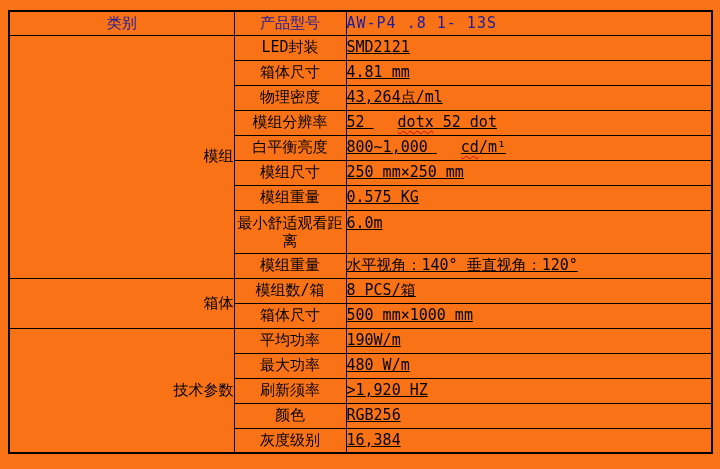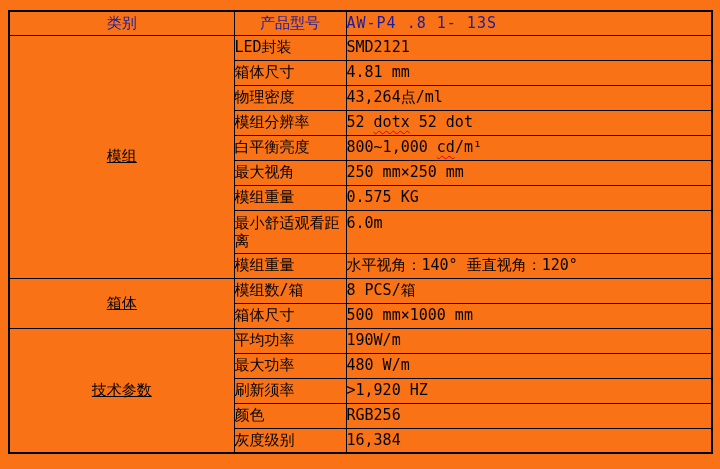--- a/index.html
+++ b/index.html
@@ -57,41 +57,42 @@
     font-weight: bold;
     font-size: 16px;
     text-align: left;
     padding-left: 26px;
     letter-spacing: 1px;
     margin-left: 20px;
   }
   td.cat {
     font-weight: bold;
     font-size: 16px;
-    text-align: center;
+    text-align: right;
     padding-left: 95px;
-    text-decoration: underline;
   }
   td.param {
-    text-align: left;
+    text-align: center;
     padding-left: 6px;
     padding-right: 4px;
   }
   td.value {
     text-align: left;
     padding-left: 8px;
+    text-decoration: underline;
   }
   tr.tall td.param, tr.tall td.value {
     vertical-align: top;
     padding-top: 3px;
   }
   .typo {
     text-decoration: underline wavy #e00000;
     text-decoration-thickness: 1px;
     text-underline-offset: 3px;
+    margin-left: 24px;
   }
 </style>
 </head>
 <body>
 
 <div class="page">
   <table class="spec">
     <colgroup>
       <col class="c1">
         <col class="c2">
@@ -120,21 +121,21 @@
     </tr>
     <tr>
       <td class="param">模组分辨率</td>
       <td class="value"><span>52 </span><span class="typo">dotx</span><span> 52 dot</span></td>
     </tr>
     <tr>
       <td class="param">白平衡亮度</td>
       <td class="value"><span>800~1,000  </span><span class="typo">cd</span><span>/m¹</span></td>
     </tr>
     <tr>
-      <td class="param">最大视角</td>
+      <td class="param">模组尺寸</td>
       <td class="value">250 mm×250 mm</td>
     </tr>
     <tr>
       <td class="param">模组重量</td>
       <td class="value">0.575 KG</td>
     </tr>
     <tr class="tall">
       <td class="param">最小舒适观看距离</td>
       <td class="value">6.0m</td>
     </tr>

